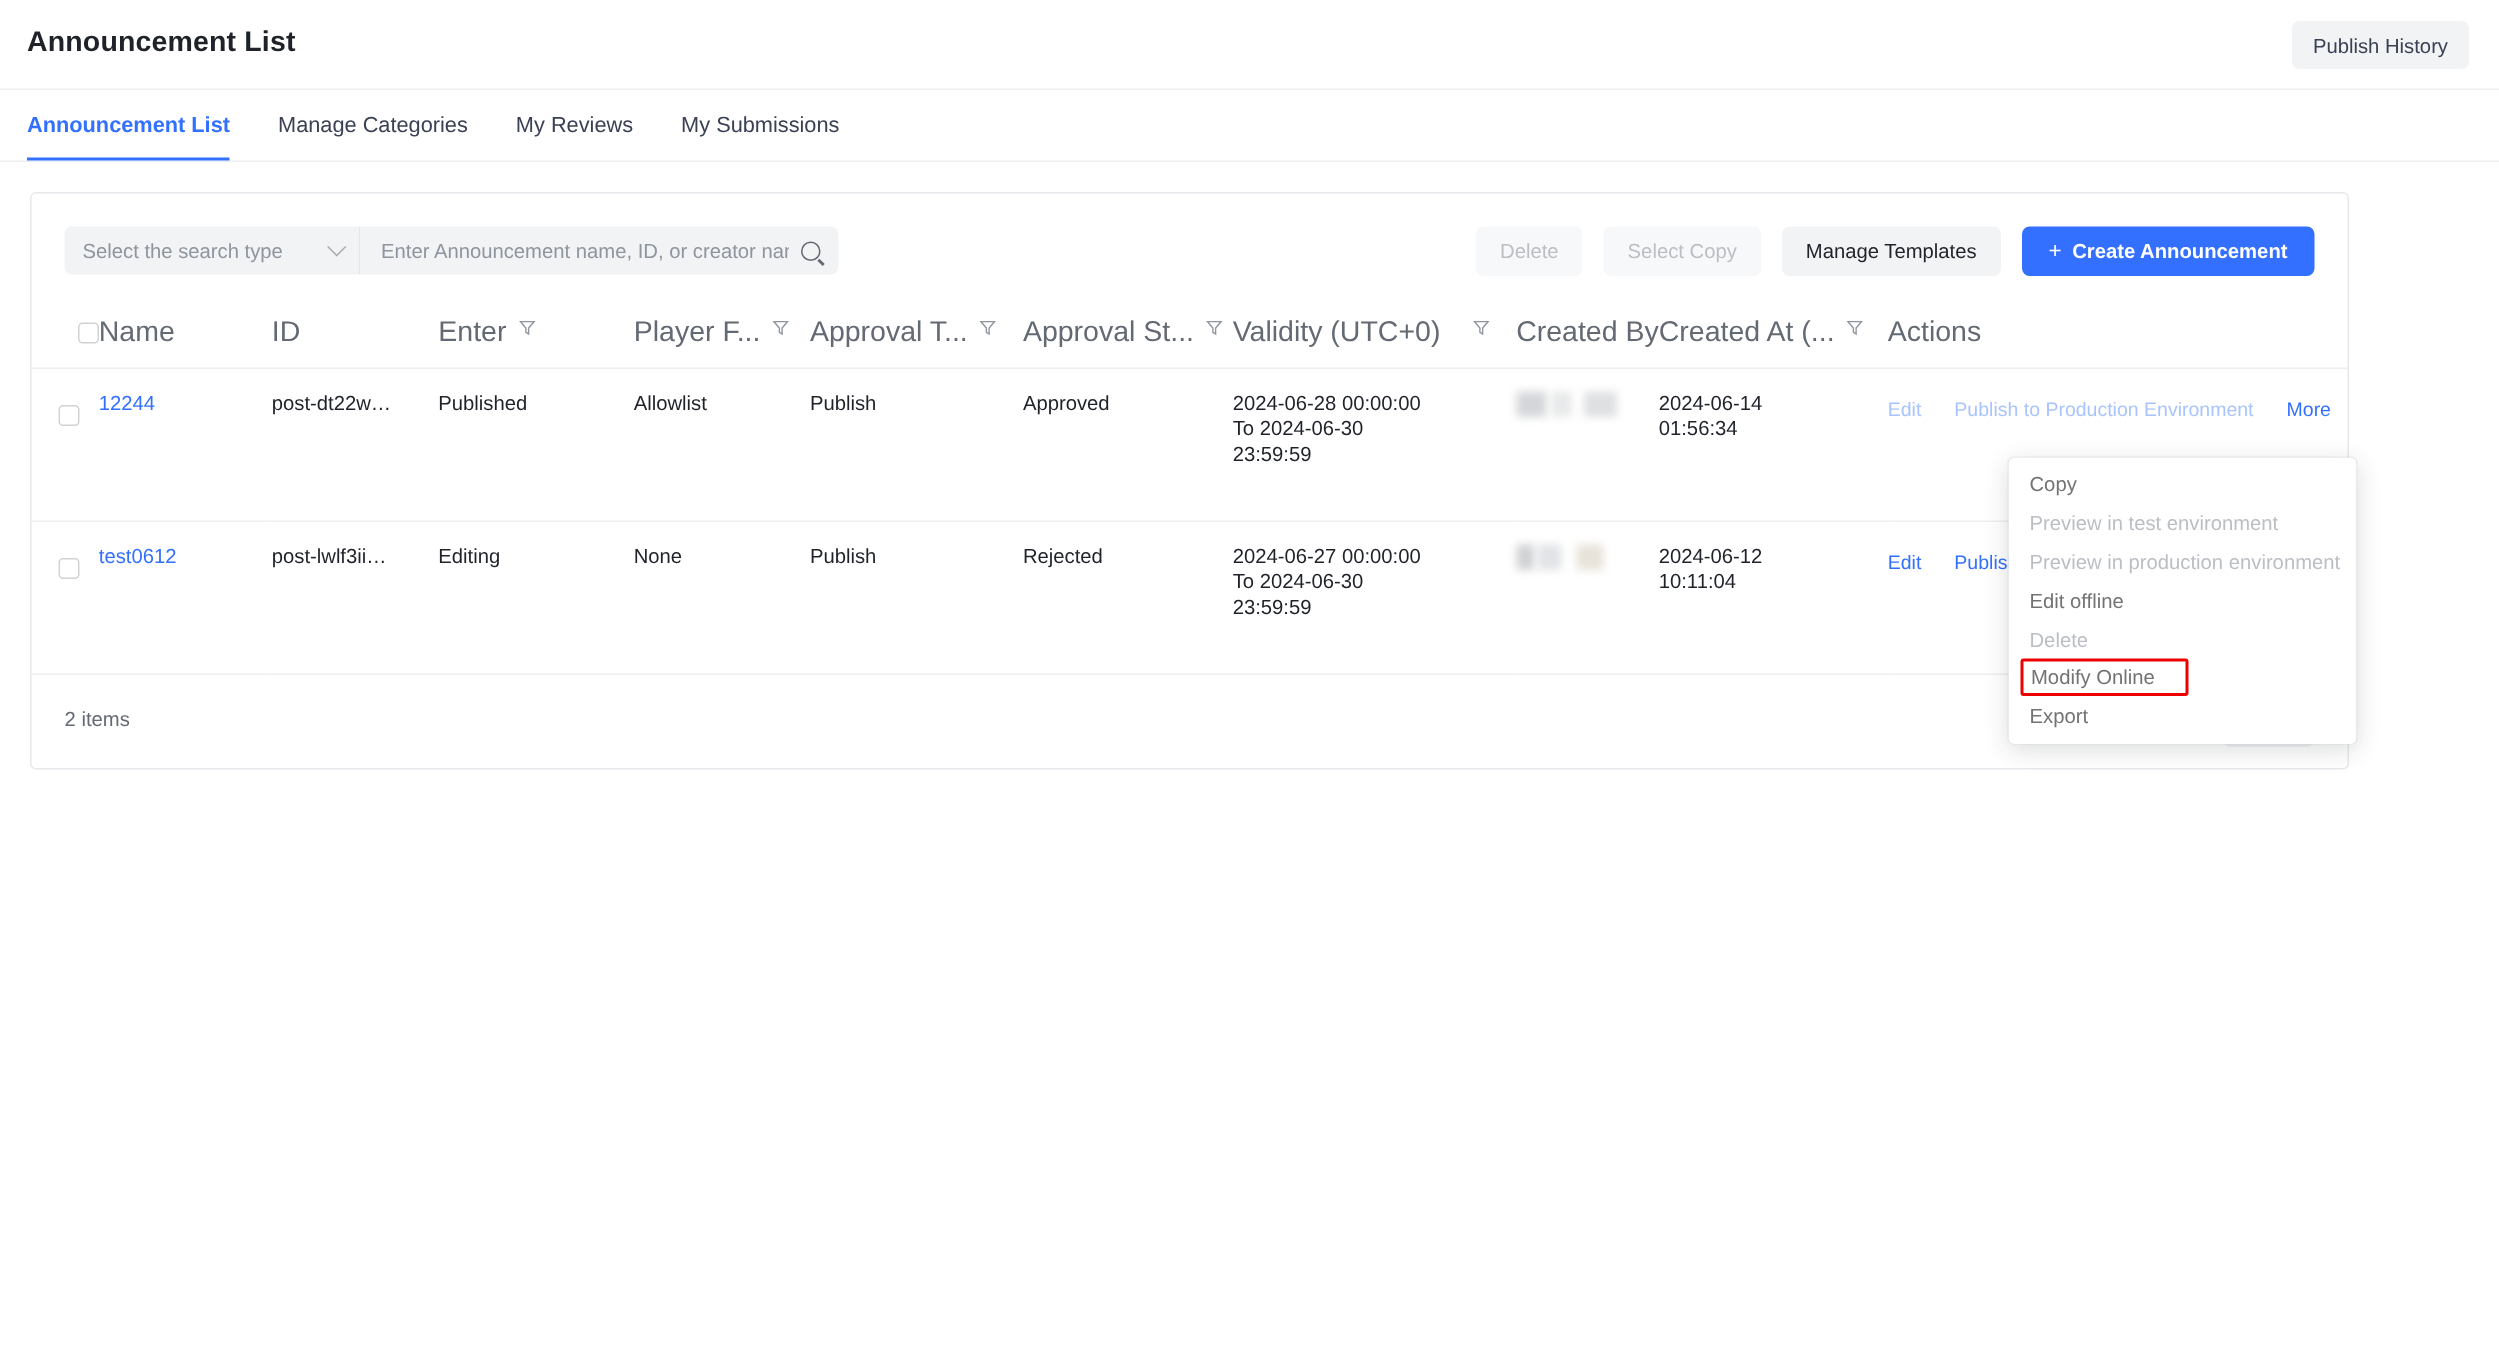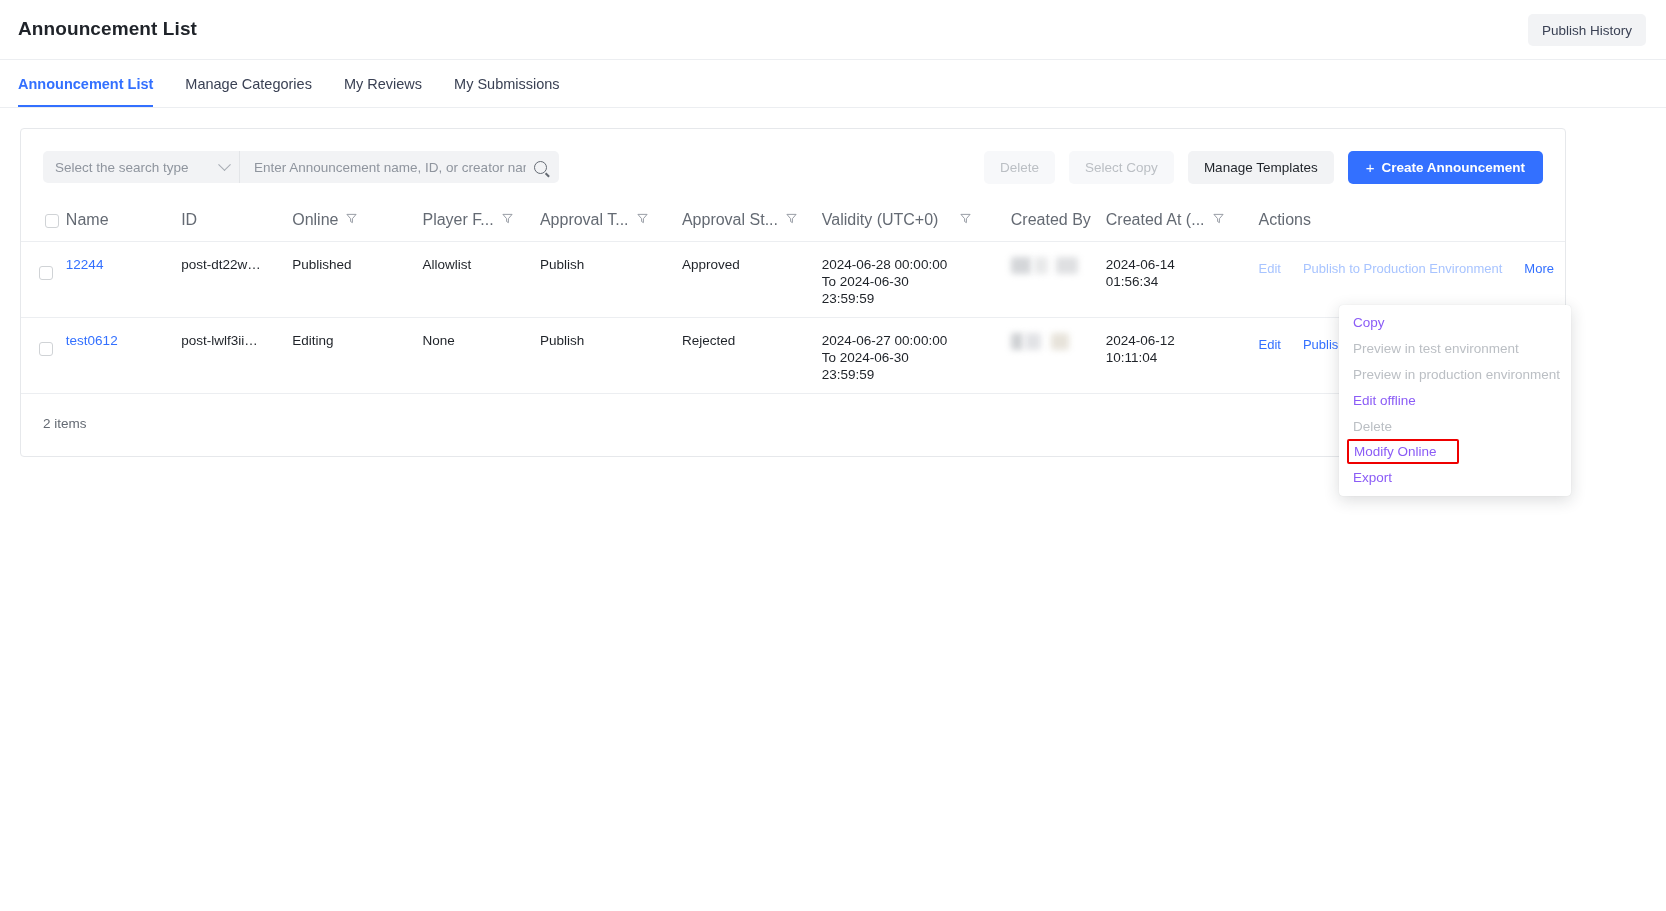--- a/index.html
+++ b/index.html
@@ -174,32 +174,32 @@
   }
   .btn-primary .plus { margin-right: 7px; font-weight: 400; font-size: 15px; }
 
   
   table.grid {
     width: 100%;
     border-collapse: collapse;
     table-layout: fixed;
   }
   table.grid thead th {
-    text-align: center;
+    text-align: right;
     font-weight: 400;
-    font-size: 16px;
+    font-size: 19px;
     color: #646a73;
     padding: 10px 0 12px 0;
     vertical-align: top;
     border-bottom: 1px solid #eceef1;
   }
   table.grid tbody td {
     font-size: 13.5px;
     color: #1f2329;
-    padding: 14px 0 10px 0;
+    padding: 14px 0 36px 0;
     vertical-align: top;
     border-bottom: 1px solid #eceef1;
     line-height: 17px;
   }
   .th-inner { display: flex; align-items: flex-start; gap: 8px; }
   .th-label { max-width: 100%; }
   .funnel {
     flex: none;
     margin-top: 2px;
     display: inline-block;
@@ -299,21 +299,21 @@
     padding: 4px 0 6px 0;
     z-index: 50;
     overflow: hidden;
   }
   .menu-item {
     height: 26px;
     display: flex;
     align-items: center;
     padding: 0 14px;
     font-size: 13.5px;
-    color: #8b5cf6;
+    color: #737373;
     cursor: pointer;
     white-space: nowrap;
     position: relative;
   }
   .menu-item.disabled { color: #bbbfc4; cursor: not-allowed; }
   .menu-item.highlight {
     border: 2px solid #ee0000;
     border-radius: 2px;
     margin: 0 0 0 8px;
     width: 112px;
@@ -381,21 +381,21 @@
                 <span class="th-label">Name</span>
               </div>
           </th>
           <th class="col-id">
             <div class="th-inner">
                 <span class="th-label">ID</span>
               </div>
           </th>
           <th class="col-status">
             <div class="th-inner">
-              <span class="th-label">Online</span>
+              <span class="th-label">Enter</span>
               <span class="funnel">
                 <svg width="11" height="11" viewBox="0 0 12 12">
                     <path d="M1 1.5h10L7 6.2v4.3L5 9.3V6.2z" fill="none" stroke="#8f959e" stroke-width="1"></path>
                   </svg>
               </span>
             </div>
           </th>
           <th class="col-pf">
             <div class="th-inner">
               <span class="th-label">Player F...</span>

